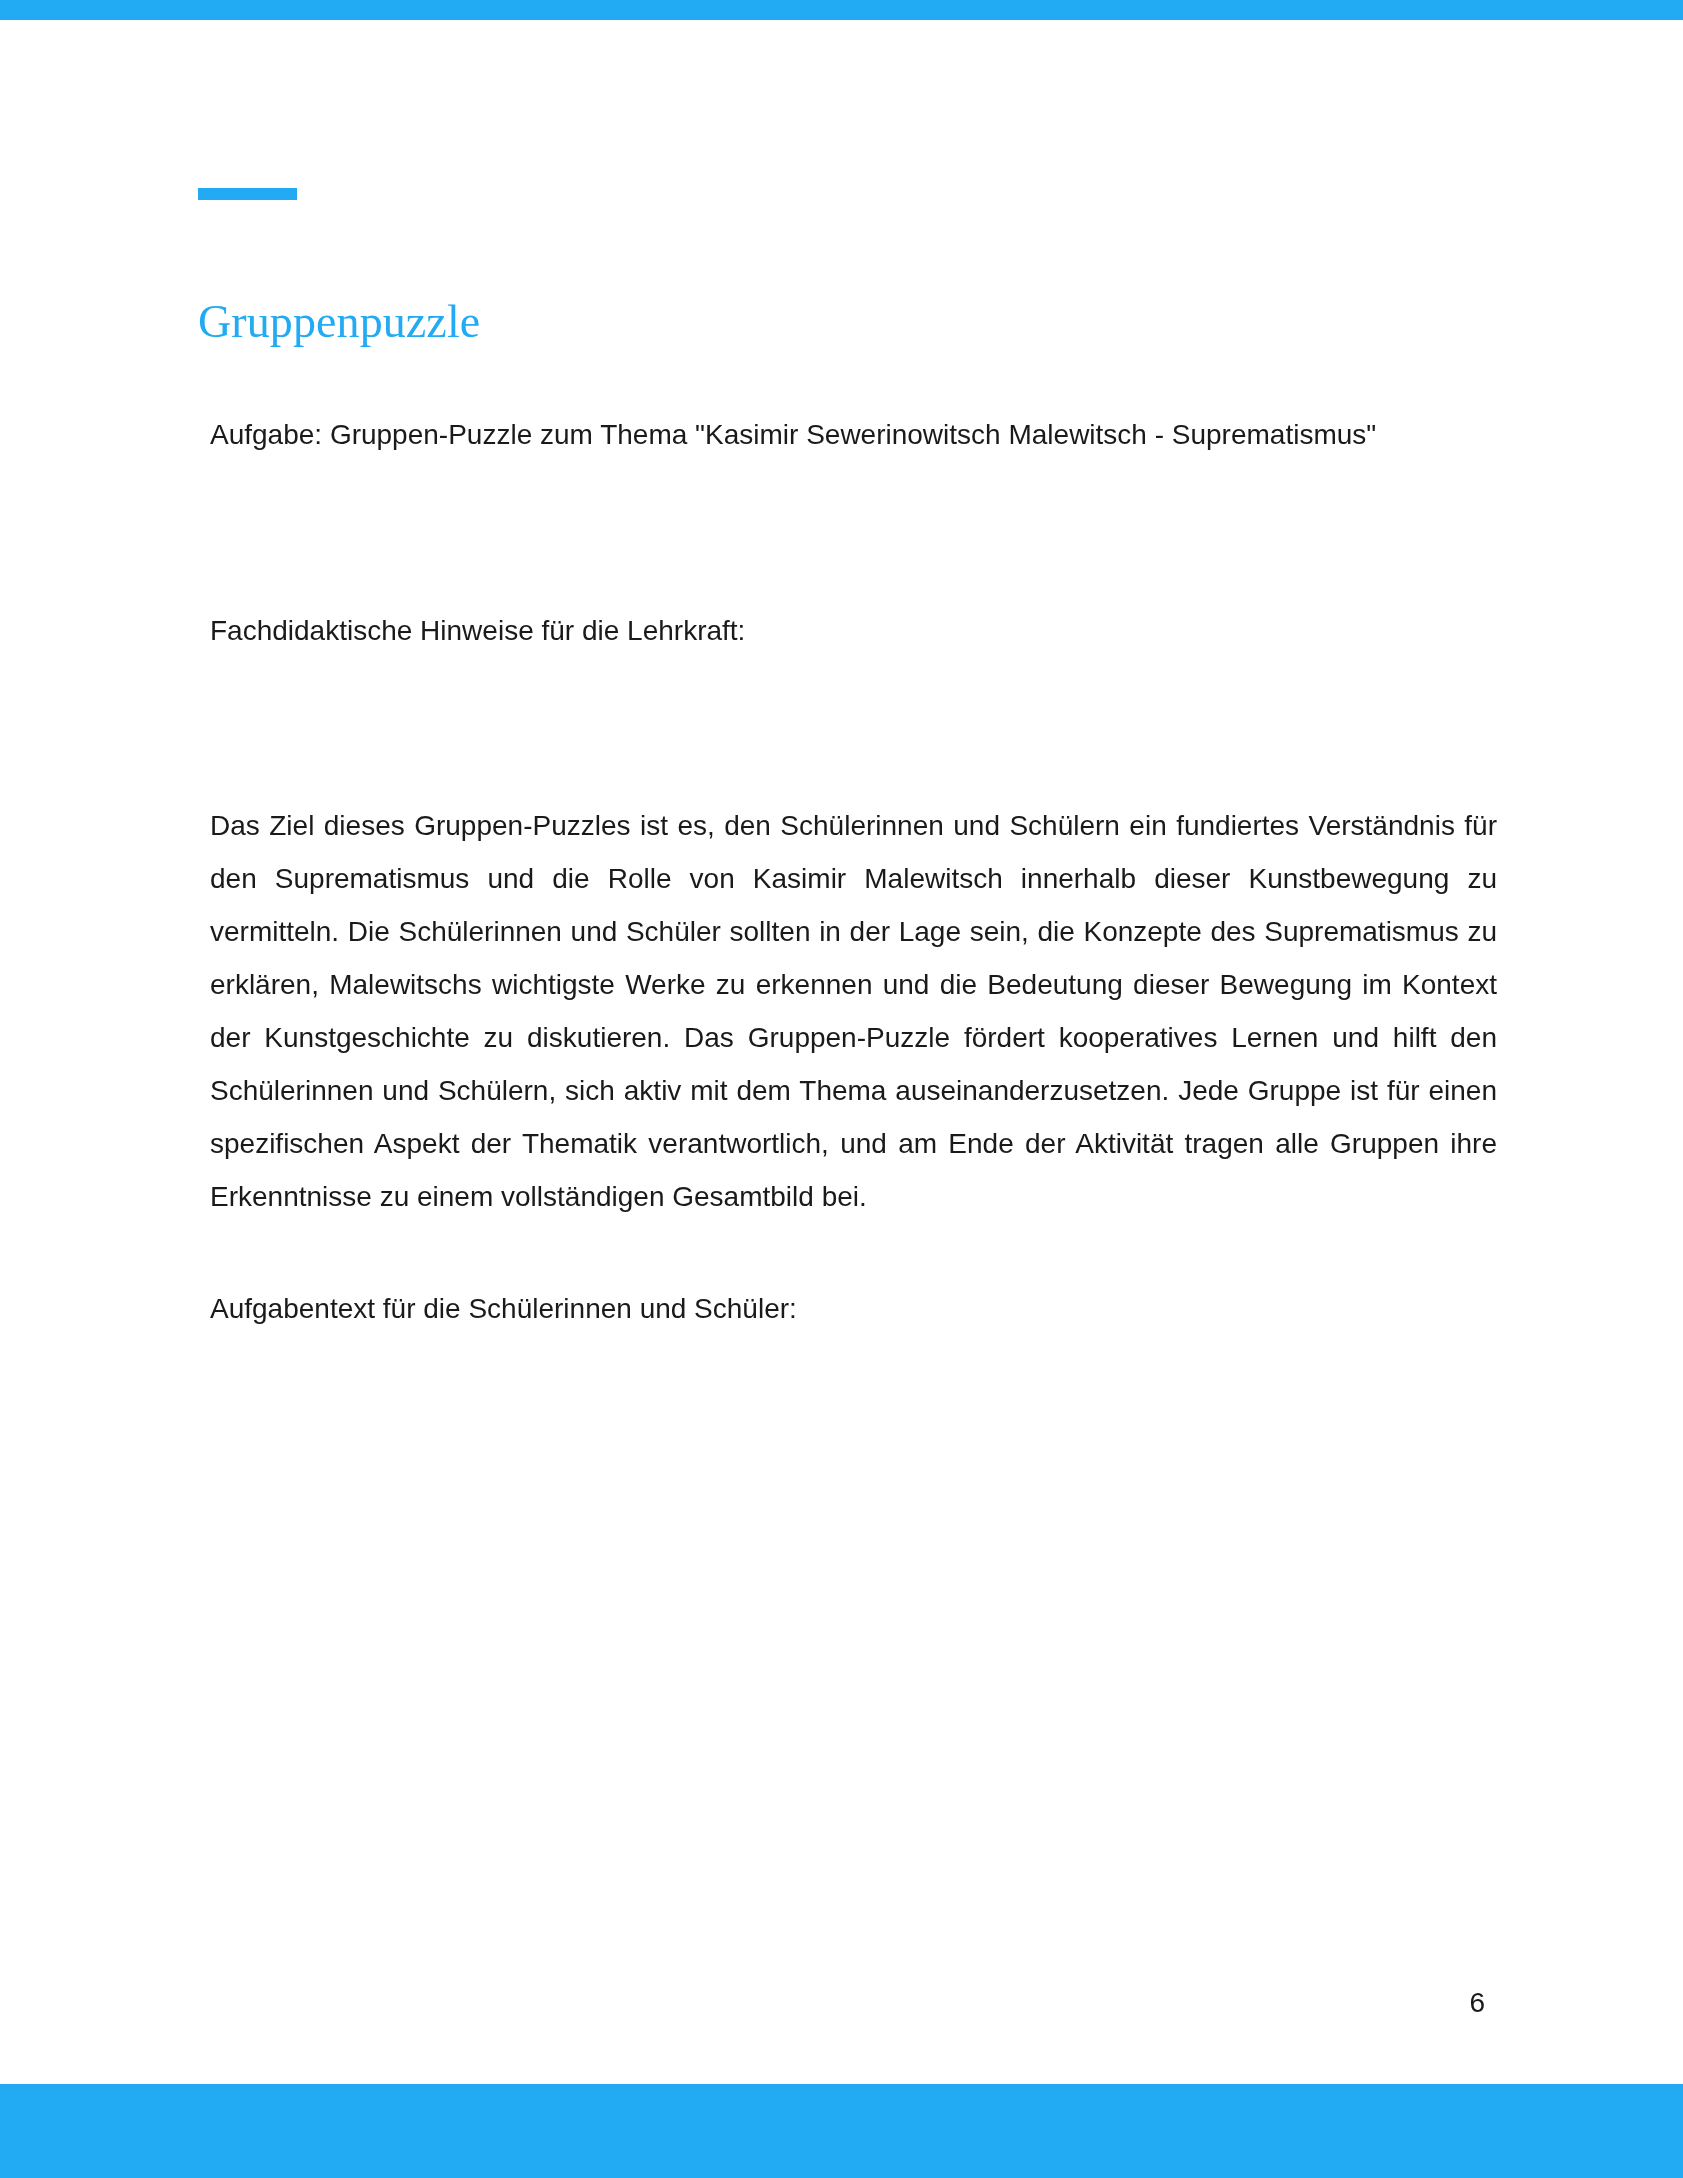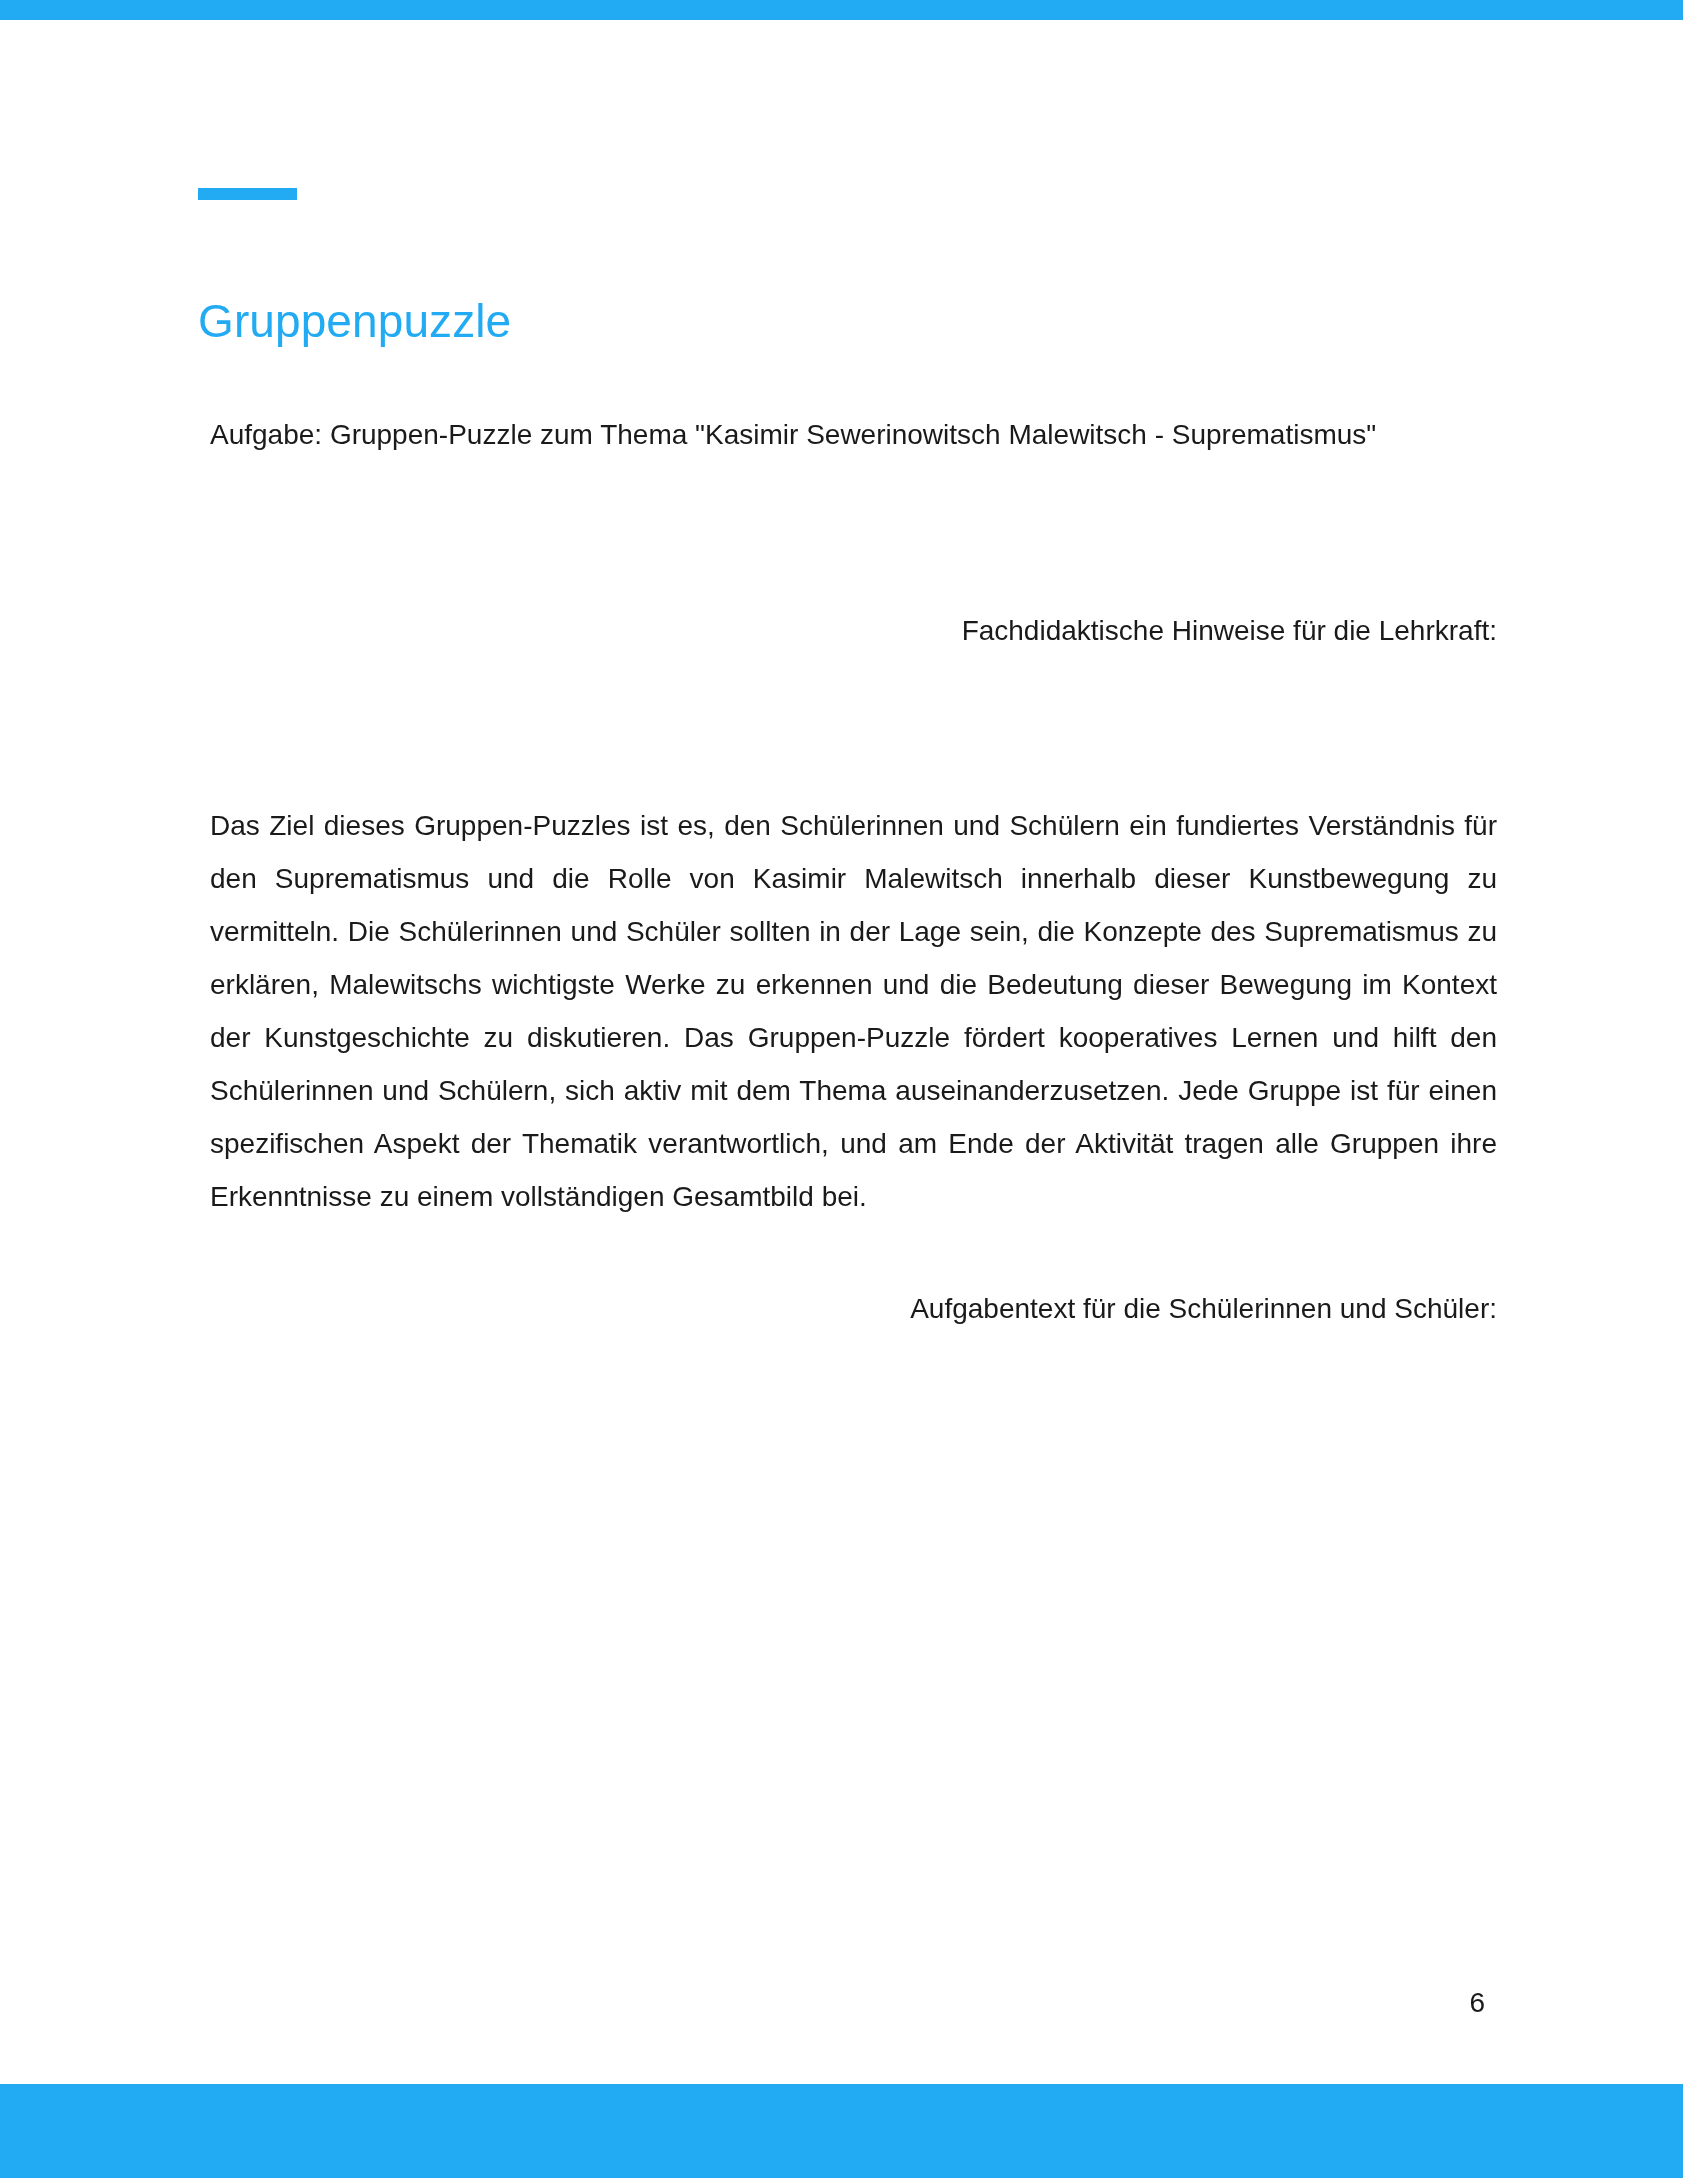--- a/index.html
+++ b/index.html
@@ -63,36 +63,37 @@
     position: absolute;
     left: 0;
     top: 293px;
     margin: 0;
     font-size: 46px;
     font-weight: 400;
     line-height: 57px;
     color: #22abf2;
     letter-spacing: 0.1px;
     white-space: nowrap;
+    font-family: Liberation Serif, serif;
   }
 
   .body-block {
     position: absolute;
     left: 0;
     width: 1287px;
     margin: 12px;
     font-size: 28px;
     line-height: 53px;
     color: #1a1a1a;
     text-align: justify;
     text-justify: inter-word;
     font-weight: 400;
   }
   .body-block.no-justify {
-    text-align: right;
+    text-align: left;
   }
 
   .block-assignment { top: 396px; }
   .block-teacher-note { top: 592px; }
   .block-goal { top: 787px; }
   .block-student-task { top: 1270px; }
 
   .page-number {
     position: absolute;
     left: 0;

